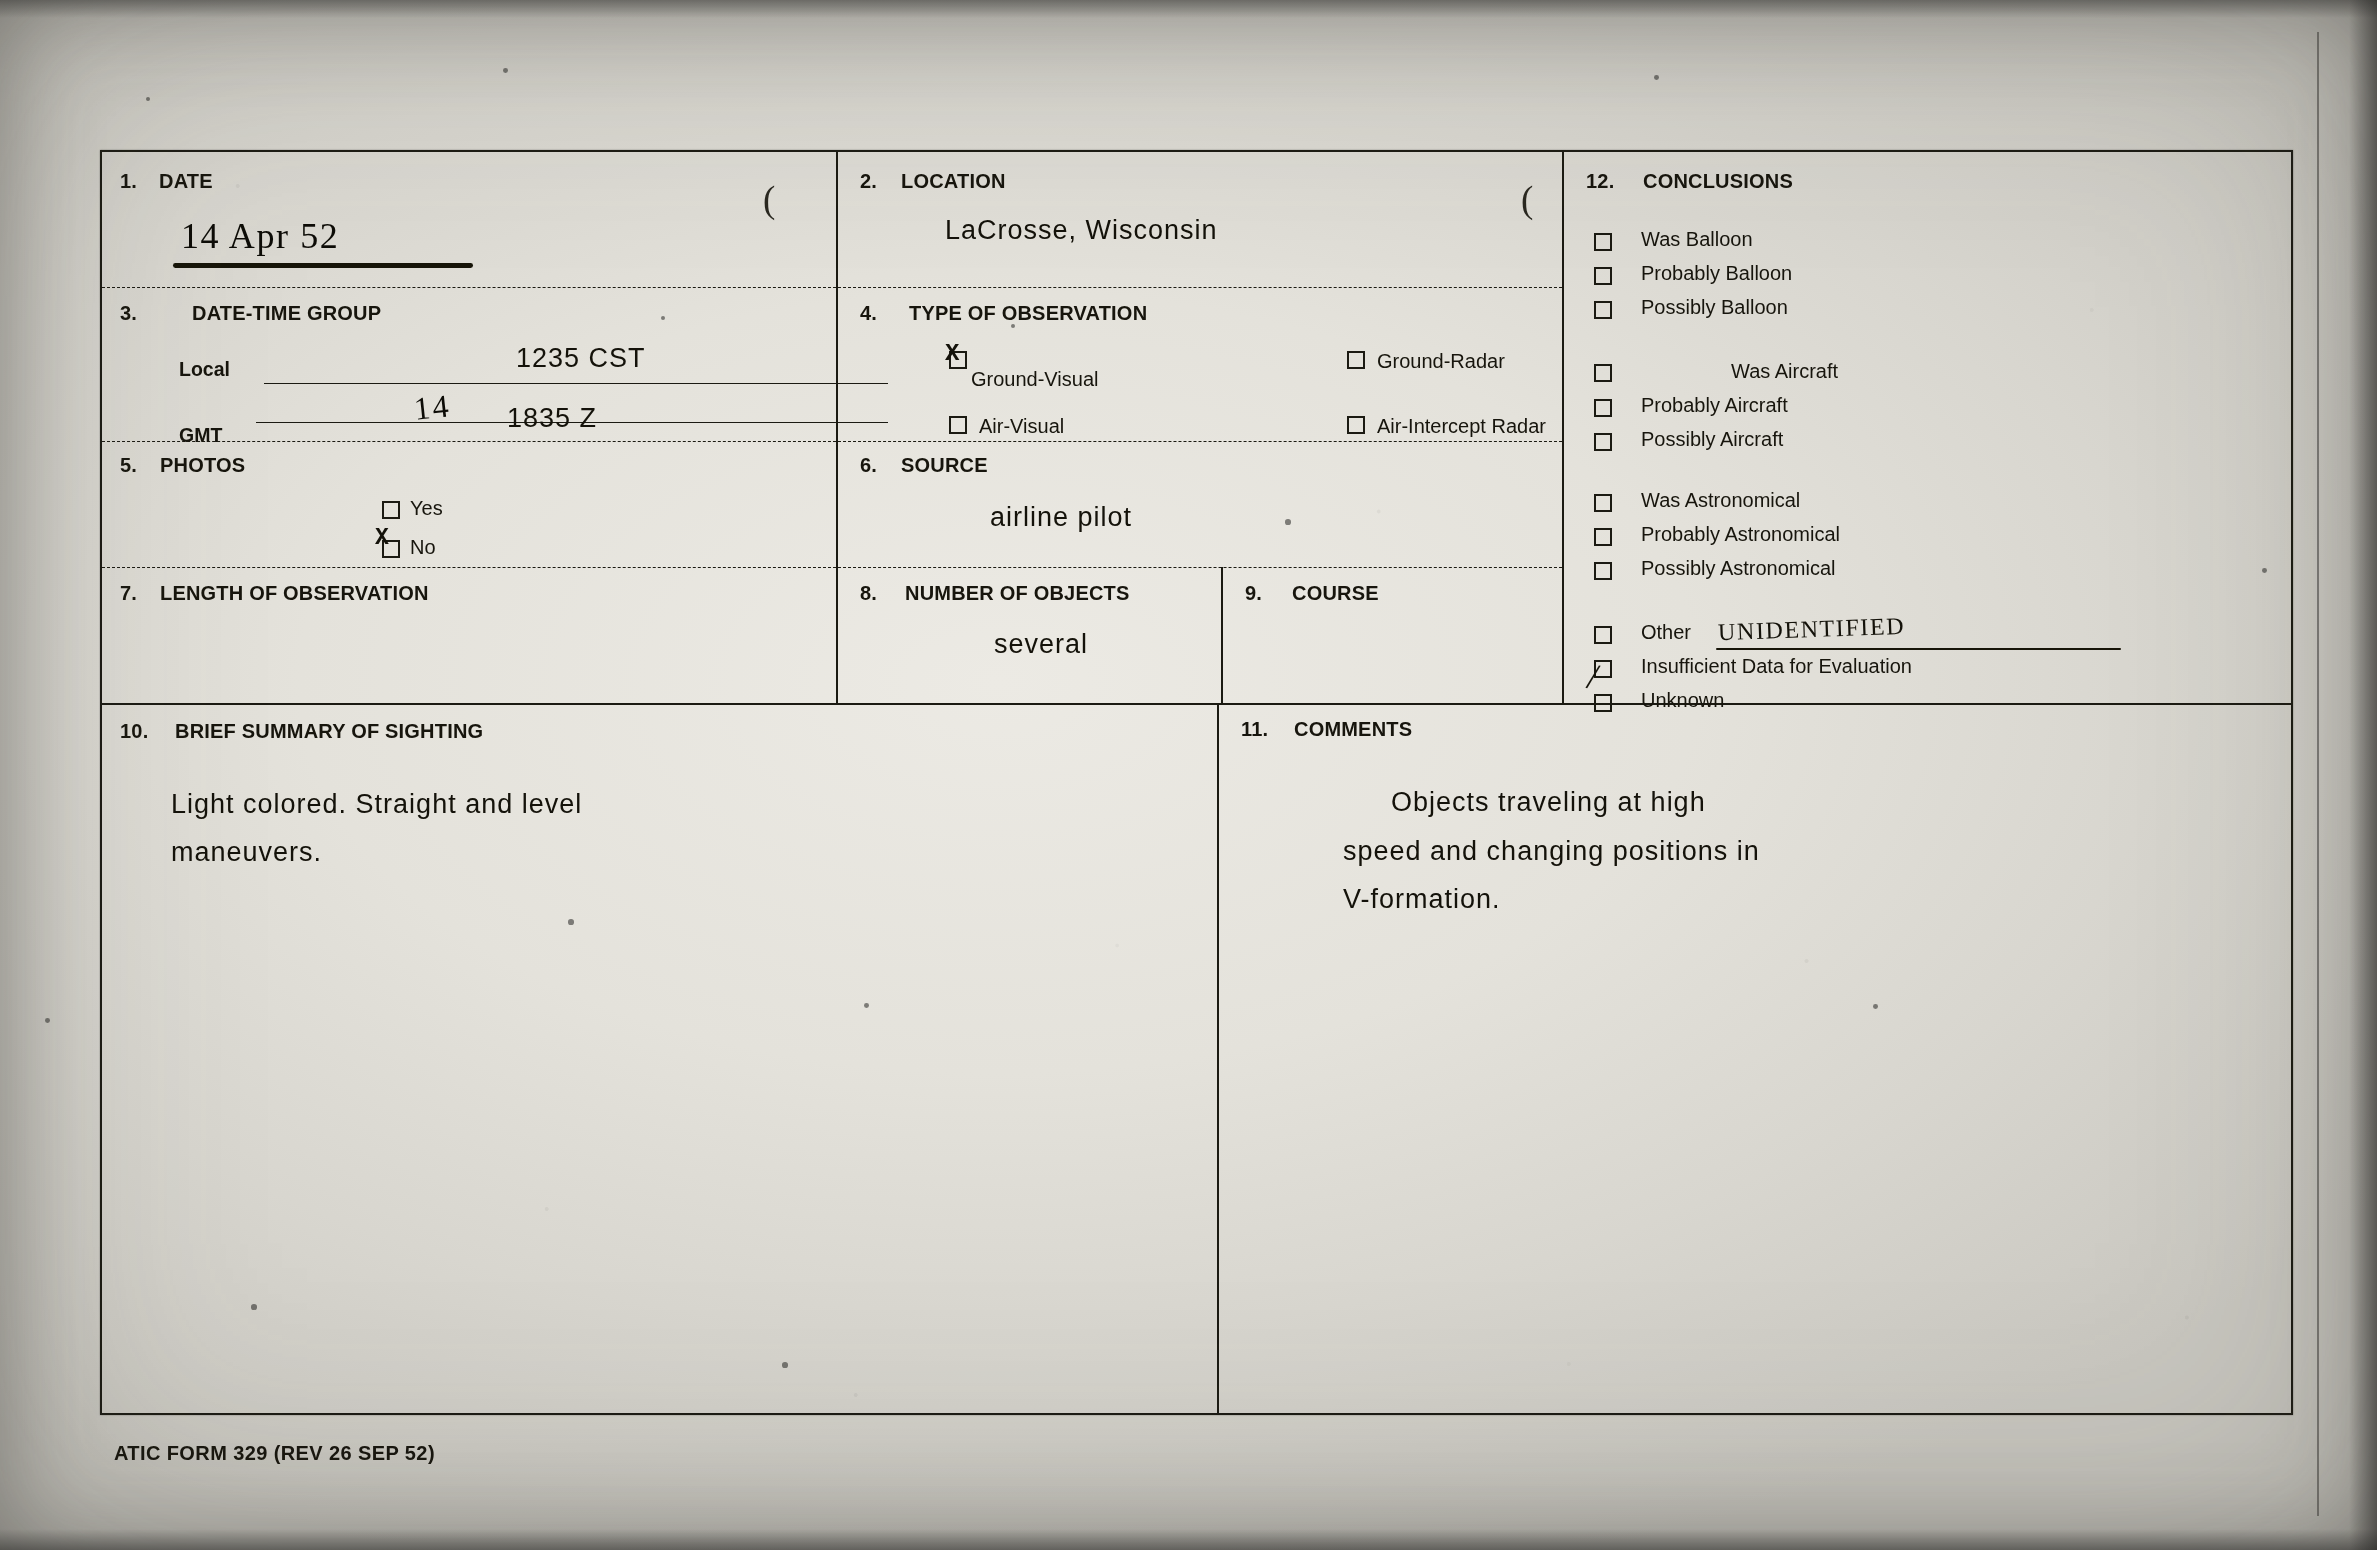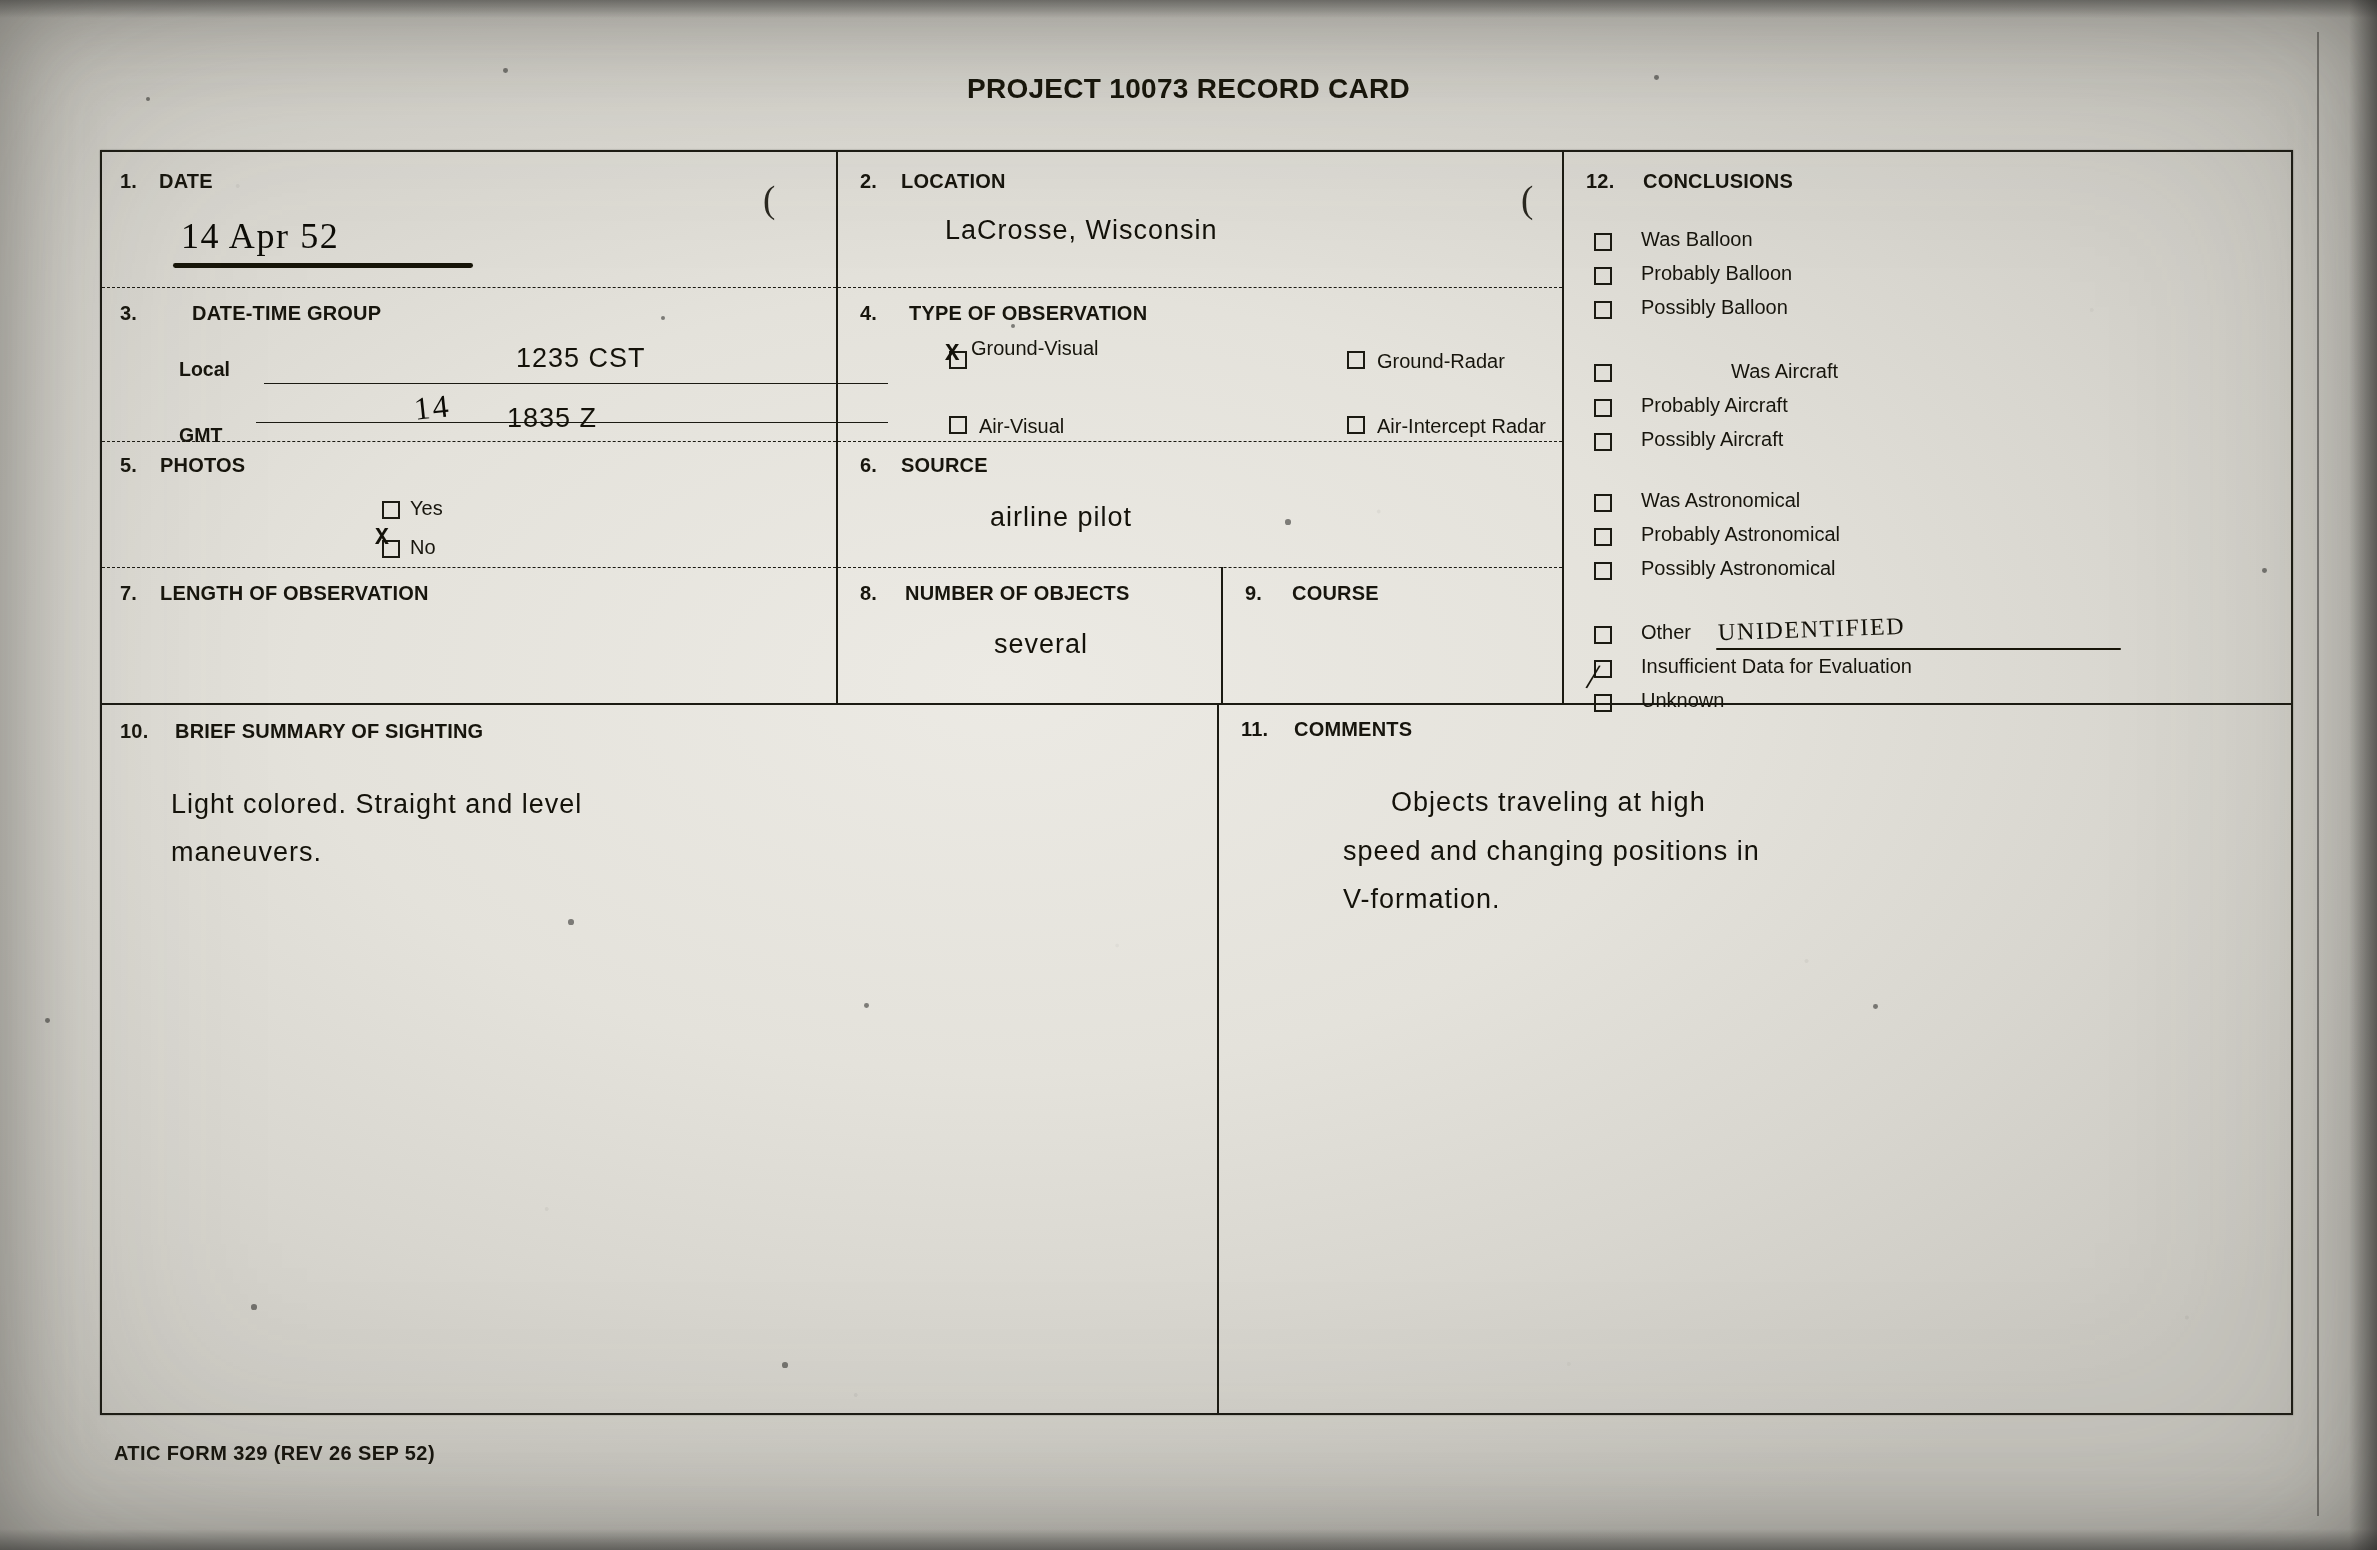--- a/index.html
+++ b/index.html
@@ -199,21 +199,20 @@
   }
 
   
   .speck { position: absolute; background: rgba(20,20,18,.5); border-radius: 50%; }
 </style>
 </head>
 <body>
 
 <div id="scan">
 
-  <div id="title" class="print">PROJECT 10073 RECORD CARD</div>
 
   <div id="card">
 
     <div class="vline" style="left:734px; top:0; width:2.4px; height:551px;"></div>
 
     <div class="vline" style="left:1460px; top:0; width:2.4px; height:551px;"></div>
 
     <div class="dline" style="left:0; top:135px; width:1460px;"></div>
     <div class="dline" style="left:0; top:289px; width:1460px;"></div>
     <div class="dline" style="left:0; top:415px; width:1460px;"></div>
@@ -246,21 +245,21 @@
     <div class="lbl-sm" style="left:77px; top:272px;">GMT</div>
     <div class="dotlead" style="left:154px; top:270px; width:632px;"></div>
     <div class="ink" style="left:312px; top:237px; font-size:32px; letter-spacing:2.4px; transform:rotate(-6deg);">14</div>
     <div class="tv" style="left:405px; top:251px;">1835 Z</div>
 
     <div class="lbl" style="left:758px; top:150px;">4.</div>
     <div class="lbl" style="left:807px; top:150px;">TYPE OF OBSERVATION</div>
 
     <div class="box" style="left:847px; top:199px;"></div>
     <div class="xmark" style="left:843px; top:188px;">X</div>
-    <div class="lbl-sm" style="left:869px; top:185px; font-weight:normal; font-size:20px;">Ground-Visual</div>
+    <div class="lbl-sm" style="left:869px; top:216px; font-weight:normal; font-size:20px;">Ground-Visual</div>
 
     <div class="box" style="left:1245px; top:199px;"></div>
     <div class="lbl-sm" style="left:1275px; top:198px; font-weight:normal; font-size:20px;">Ground-Radar</div>
 
     <div class="box" style="left:847px; top:264px;"></div>
     <div class="lbl-sm" style="left:877px; top:263px; font-weight:normal; font-size:20px;">Air-Visual</div>
 
     <div class="box" style="left:1245px; top:264px;"></div>
     <div class="lbl-sm" style="left:1275px; top:263px; font-weight:normal; font-size:20px;">Air-Intercept Radar</div>
 

